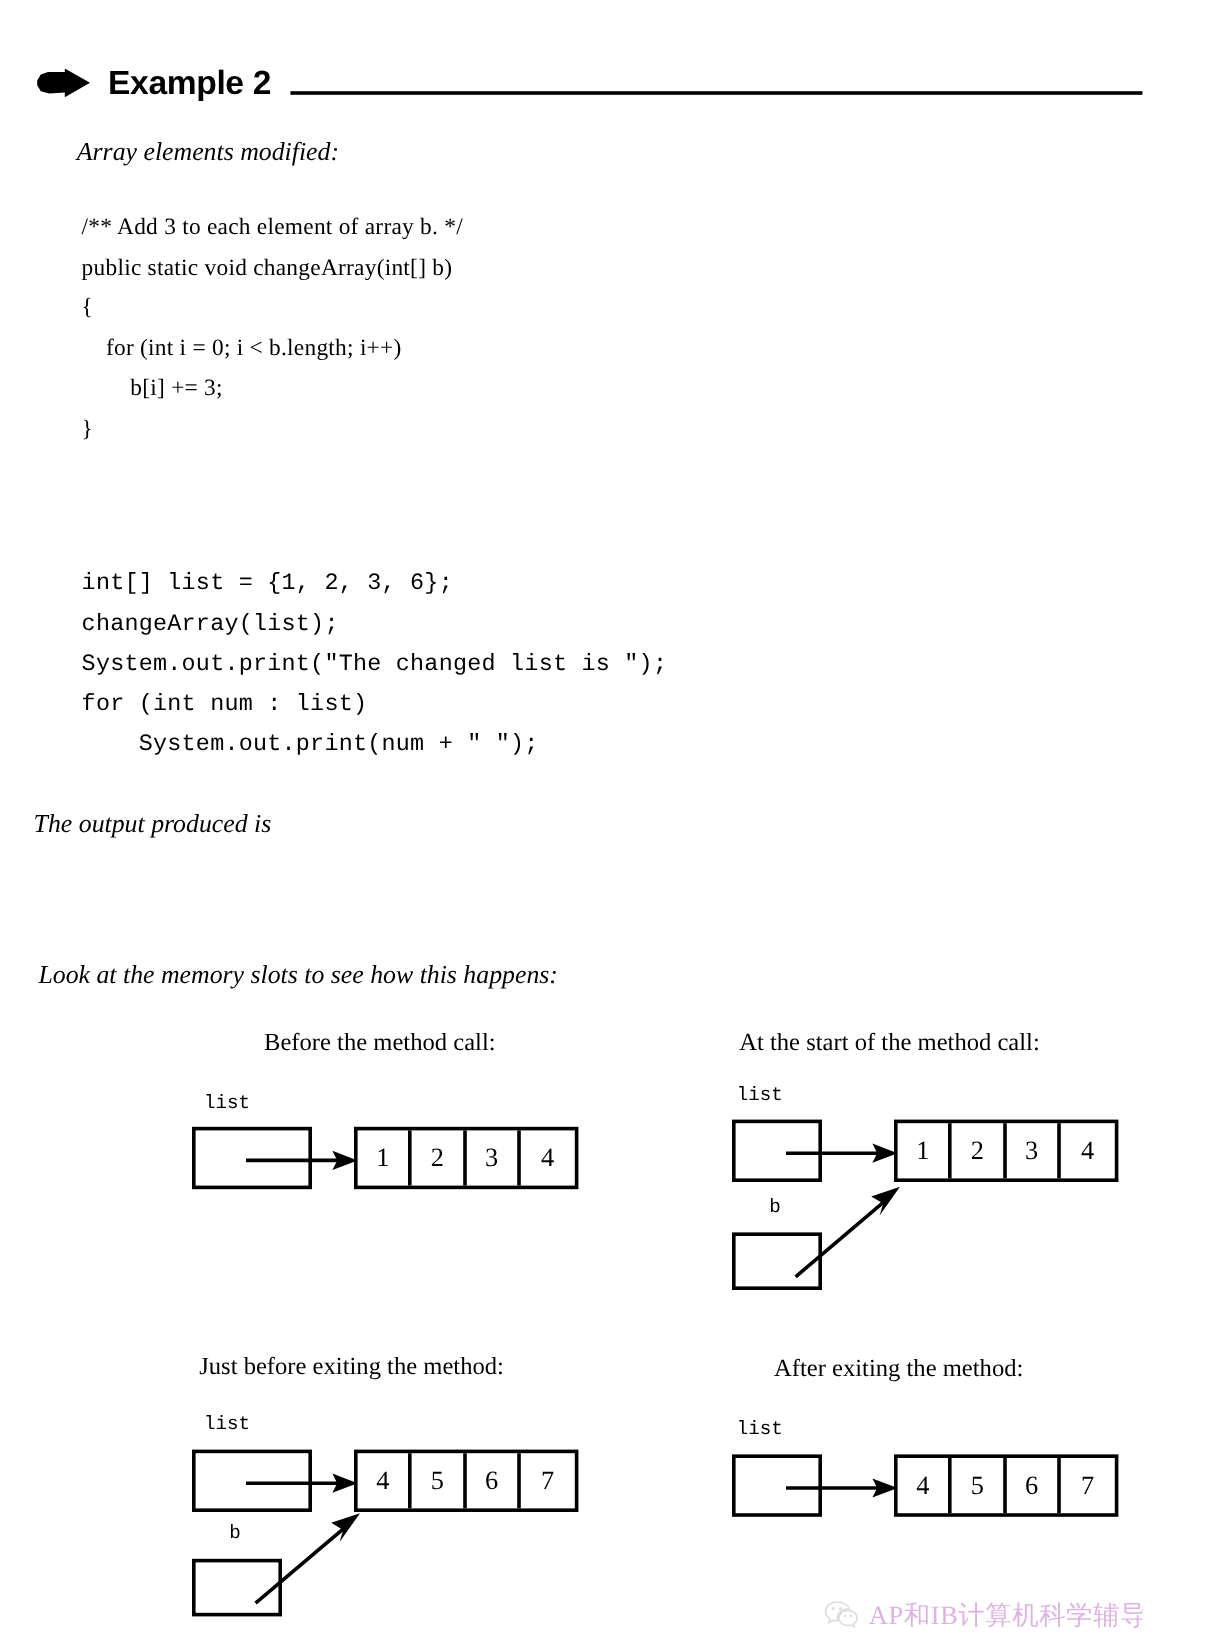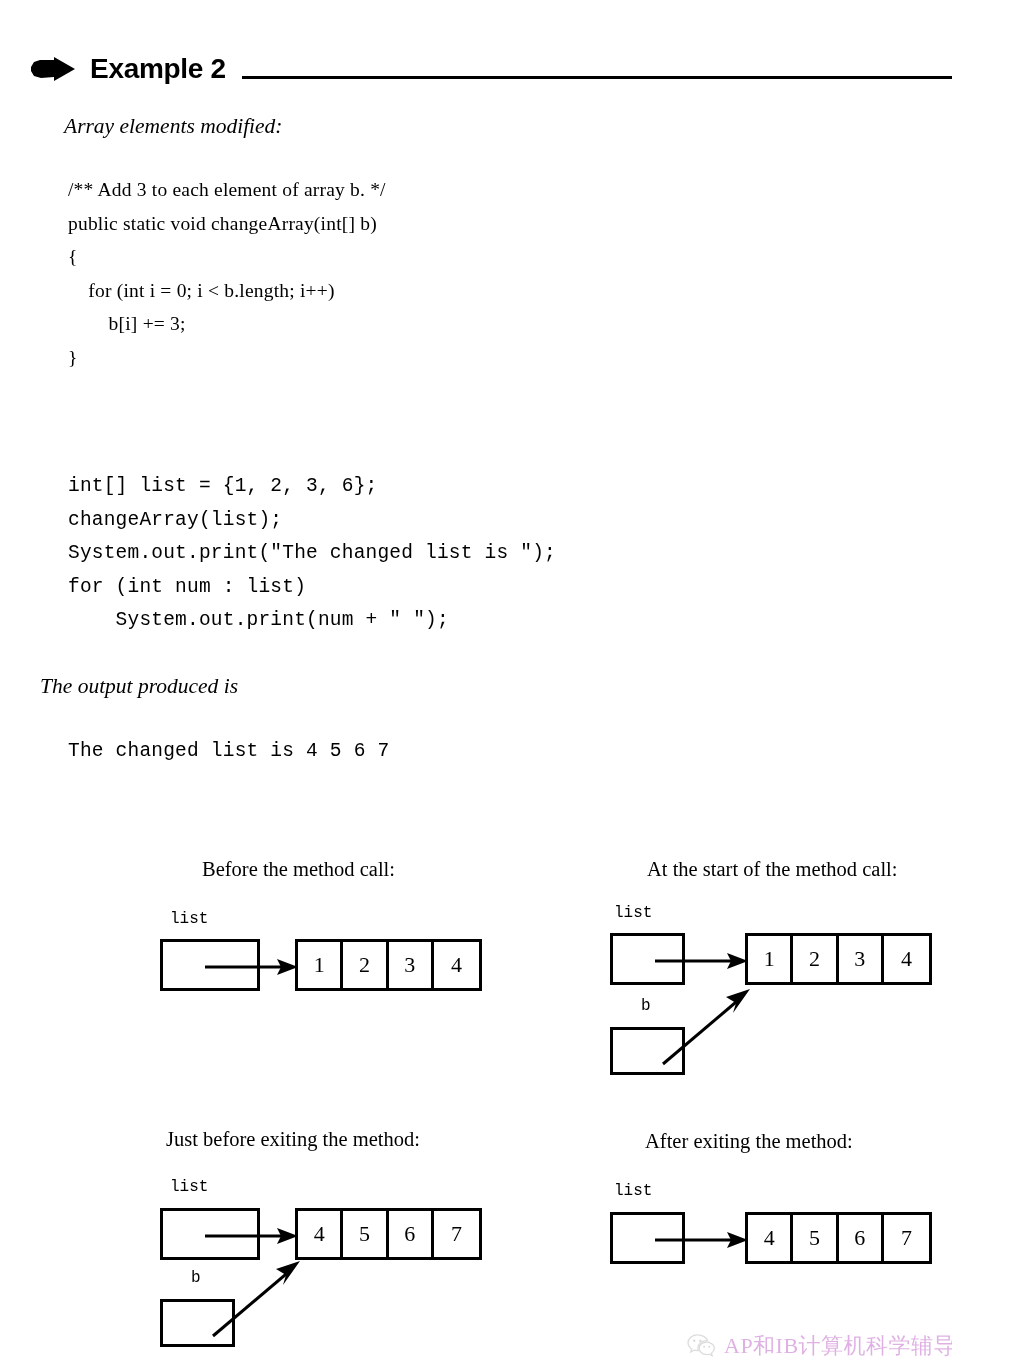--- a/index.html
+++ b/index.html
@@ -162,47 +162,47 @@
         b[i] += 3;
 }</div>
 
 
   <div class="code" style="left:68px; top:443px;">int[] list = {1, 2, 3, 6};
 changeArray(list);
 System.out.print("The changed list is ");
 for (int num : list)
     System.out.print(num + " ");</div>
 
-  <div class="prose" style="left:40px; top:646px;">The output produced is</div>
-
-  <div class="code" style="left:68px; top:708px;">The changed list is 4 5 6 7</div>
-
-
-  <div class="diagram" style="left:0; top:0;">
-    <div class="diag-caption" style="left:202px; top:832px;">Before the method call:</div>
+  <div class="prose" style="left:28px; top:646px;">The output produced is</div>
+
+
+  <div class="prose" style="left:32px; top:772px;">Look at the memory slots to see how this happens:</div>
+
+  <div class="diagram" style="left:0; top:0;">
+    <div class="diag-caption" style="left:220px; top:832px;">Before the method call:</div>
 
     <div class="var-label" style="left:170px; top:884px;">list</div>
 
     <div class="ref-box" style="left:160px; top:912px; width:100px; height:52px;"></div>
 
     <svg class="arrow-svg" style="left:205px; top:925px; width:95px; height:30px;" viewBox="0 0 95 30">
       <line x1="0" y1="15" x2="78" y2="15" stroke="#000000" stroke-width="3"></line>
       <path d="M93,15 L72,7 L76,15 L72,23 Z" fill="#000000"></path>
     </svg>
 
     <div class="array-row" style="left:295px; top:912px; width:187px; height:52px;">
       <div class="array-cell">1</div>
       <div class="array-cell">2</div>
       <div class="array-cell">3</div>
       <div class="array-cell">4</div>
     </div>
   </div>
 
   <div class="diagram" style="left:0; top:0;">
-    <div class="diag-caption" style="left:647px; top:832px;">At the start of the method call:</div>
+    <div class="diag-caption" style="left:616px; top:832px;">At the start of the method call:</div>
 
     <div class="var-label" style="left:614px; top:878px;">list</div>
 
     <div class="ref-box" style="left:610px; top:906px; width:75px; height:52px;"></div>
 
     <svg class="arrow-svg" style="left:655px; top:919px; width:95px; height:30px;" viewBox="0 0 95 30">
       <line x1="0" y1="15" x2="78" y2="15" stroke="#000000" stroke-width="3"></line>
       <path d="M93,15 L72,7 L76,15 L72,23 Z" fill="#000000"></path>
     </svg>
 

